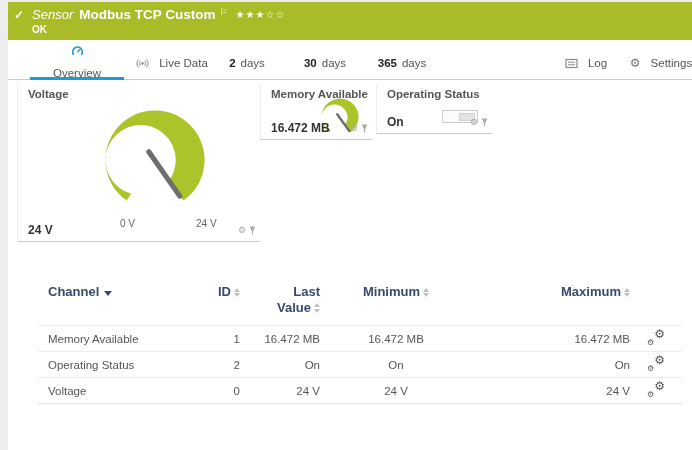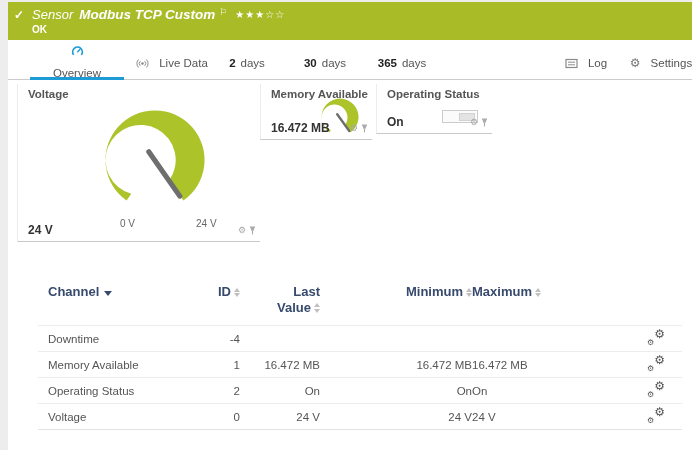--- a/index.html
+++ b/index.html
@@ -5,21 +5,21 @@
   * { margin:0; padding:0; box-sizing:border-box; }
   html,body { width:692px; height:450px; overflow:hidden; background:#ededed;
               font-family:"Liberation Sans", sans-serif; }
   .page { position:absolute; left:8px; top:2px; width:684px; height:448px; background:#fff; }
 
   
   .hdr { position:absolute; left:0; top:0; width:100%; height:38px; background:#a9bc28; color:#fff; }
   .hdr-line1 { position:absolute; left:6px; top:5px; display:flex; align-items:baseline; }
   .hdr-check { font-weight:bold; font-size:12px; margin-right:8px; }
   .hdr-type { font-style:italic; font-size:13px; margin-right:6px; }
-  .hdr-title { font-weight:bold; font-size:13.5px;font-style:italic; }
+  .hdr-title { font-weight:bold; font-size:13.5px; }
   .hdr-flag { font-size:9px; margin-left:4px; position:relative; top:-4px; }
   .hdr-stars { font-size:10px; letter-spacing:1px; margin-left:8px; position:relative; top:-1px; }
   .hdr-ok { position:absolute; left:24px; top:22px; font-size:10px; font-weight:bold; }
 
   
   .tabbar { position:absolute; left:0; top:38px; width:100%; height:40px; background:#fff;
             border-bottom:1px solid #ccc; }
   .tab { position:absolute; top:6px; height:34px; display:flex; align-items:center;
          justify-content:center; gap:5px; font-size:11.5px; color:#555; cursor:pointer; }
   .tab .num { font-weight:bold; color:#222; }
@@ -40,22 +40,22 @@
             border:1px solid #d2d2d2; }
 
   
   .chtable { position:absolute; left:30px; top:276px; border-collapse:collapse; table-layout:fixed; }
   .chtable th { color:#374a6d; font-size:13px; font-weight:bold; vertical-align:top; padding:6px 0 10px 0; }
   .chtable td { font-size:11.5px; color:#555; height:26px; border-top:1px solid #ececec; padding:0; }
   .chtable tr.last td { border-bottom:1px solid #e3e3e3; }
   .col-channel { width:150px; text-align:left; padding-left:10px !important; }
   .col-id { width:52px; text-align:right; }
   .col-last { width:80px; text-align:right; }
-  .col-min { width:152px; text-align:right; }
-  .col-max { width:158px; text-align:left; }
+  .col-min { width:152px; text-align:center; }
+  .col-max { width:158px; text-align:right; }
   .col-gear { width:52px; text-align:center; }
   th.col-last { text-align:right; line-height:1.2; }
   .sort { display:inline-block; margin-left:3px; position:relative; top:1px; }
   .sort i { display:block; width:0; height:0; border-left:3.5px solid transparent; border-right:3.5px solid transparent; }
   .sort .up { border-bottom:4px solid #c0c0c0; margin-bottom:1.5px; }
   .sort .dn { border-top:4px solid #c0c0c0; }
   .caret-down { display:inline-block; width:0; height:0; border-left:4px solid transparent;
                 border-right:4px solid transparent; border-top:5px solid #374a6d; margin-left:5px; }
   .row-gears { position:relative; display:inline-block; width:18px; height:16px; }
   .row-gears .g-big { position:absolute; right:0; top:-2px; font-size:12px; color:#555; line-height:1; }
@@ -203,28 +203,20 @@
           <span>Minimum</span><span class="sort"><i class="up"></i><i class="dn"></i></span>
         </th>
         <th class="col-max">
           <span>Maximum</span><span class="sort"><i class="up"></i><i class="dn"></i></span>
         </th>
         <th class="col-gear"></th>
       </tr>
     </thead>
     <tbody>
       <tr>
-        <td class="col-channel">Downtime</td>
-        <td class="col-id">-4</td>
-        <td class="col-last"></td>
-        <td class="col-min"></td>
-        <td class="col-max"></td>
-        <td class="col-gear"><span class="row-gears"><span class="g-big">⚙</span><span class="g-small">⚙</span></span></td>
-      </tr>
-      <tr>
         <td class="col-channel">Memory Available</td>
         <td class="col-id">1</td>
         <td class="col-last">16.472 MB</td>
         <td class="col-min">16.472 MB</td>
         <td class="col-max">16.472 MB</td>
         <td class="col-gear"><span class="row-gears"><span class="g-big">⚙</span><span class="g-small">⚙</span></span></td>
       </tr>
       <tr>
         <td class="col-channel">Operating Status</td>
         <td class="col-id">2</td>

